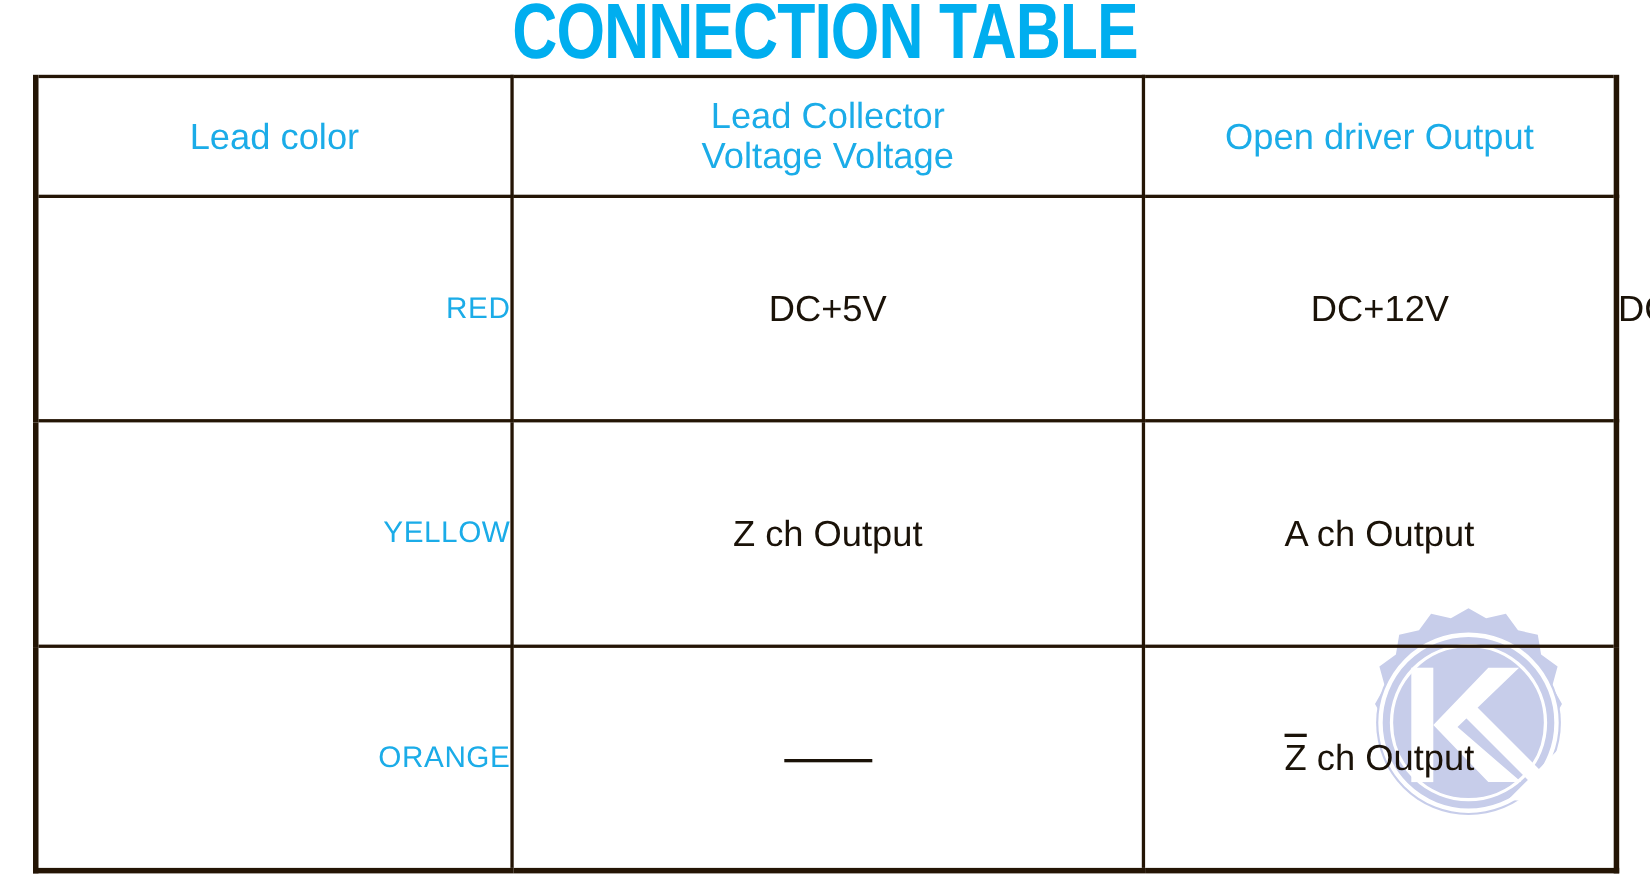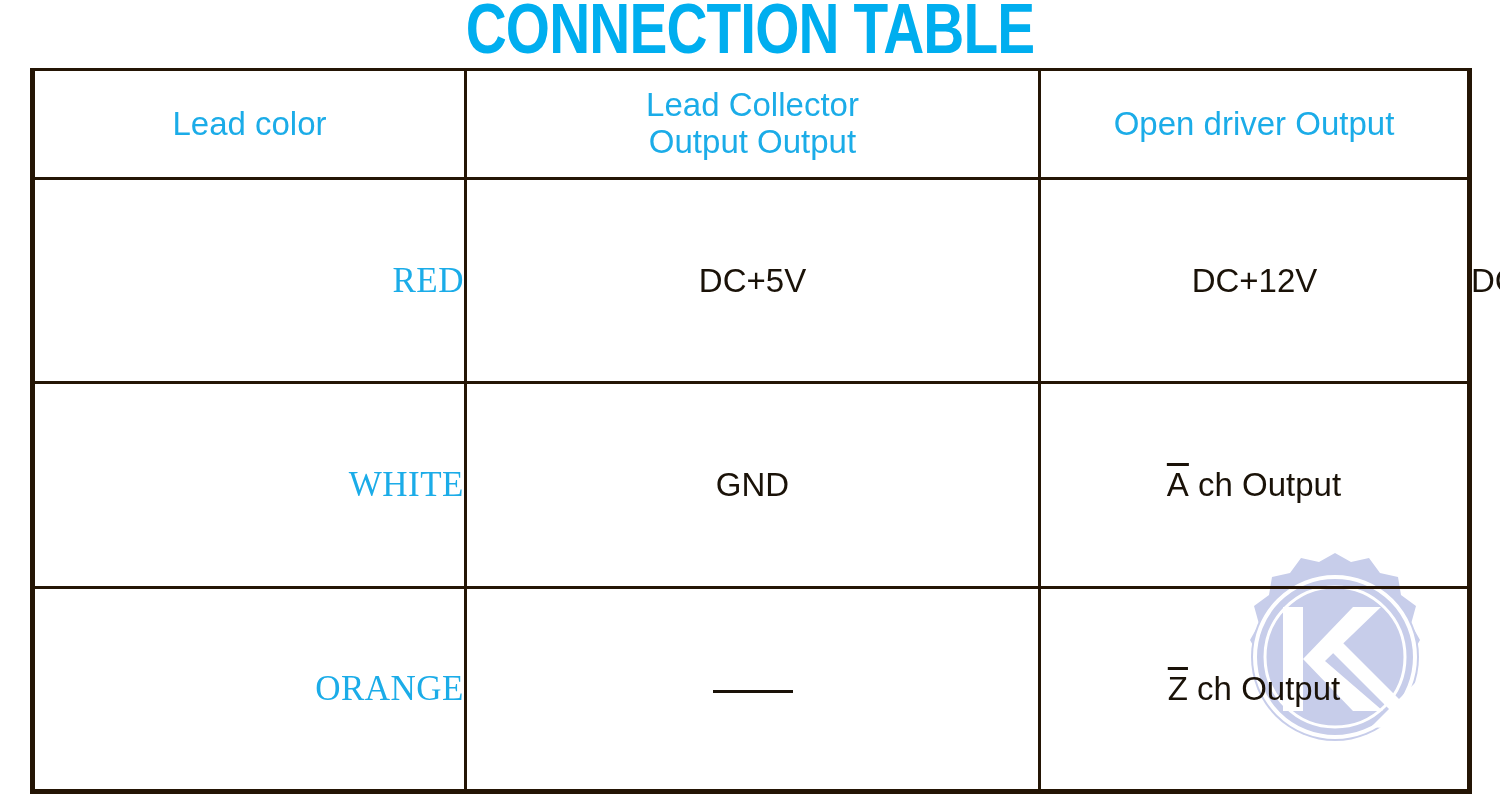--- a/index.html
+++ b/index.html
@@ -87,23 +87,22 @@
   thead th.open-col { line-height: 1.12; }
 
   
   tbody tr { height: 78px; }
   tbody td { font-size: 33px; color: #1a1208; text-align: center; }
 
   td.lead {
     color: #1BACE8;
     text-align: right;
     padding-right: 48px;
-    font-size: 35px;
+    font-size: 27px;
     letter-spacing: 0.5px;
-    font-family: Liberation Serif, serif;
   }
   td.oc, td.ld { font-size: 33px; }
   td.oc-split-left  { width: 285px; }
 
   .ovl {
     text-decoration: overline;
     display: inline-block;
     line-height: 1;
   }
 
@@ -143,36 +142,36 @@
   <colgroup>
     <col class="c-lead">
         <col class="c-open">
         <col class="c-line">
   </colgroup>
   <thead>
     <tr>
       <th>Lead color</th>
       <th class="open-col">
         <div>Lead Collector</div>
-        <div>Output Output</div>
+        <div>Voltage Voltage</div>
       </th>
       <th>Open driver Output</th>
     </tr>
   </thead>
   <tbody id="tbody">
         <tr>
           <td class="lead">RED</td>
           <td class="oc oc-split-left">DC+5V</td>
           <td class="oc">DC+12V</td>
           <td class="ld">DC+5V</td>
         </tr>
         <tr>
-          <td class="lead">WHITE</td>
-          <td class="oc">GND</td>
-          <td class="ld"><span class="ovl">A</span><span> ch Output</span></td>
+          <td class="lead">YELLOW</td>
+          <td class="oc">Z ch Output</td>
+          <td class="ld">A ch Output</td>
         </tr>
         <tr>
           <td class="lead">ORANGE</td>
           <td class="oc"><span class="dash"></span></td>
           <td class="ld"><span class="ovl">Z</span><span> ch Output</span></td>
         </tr>
       </tbody>
 </table>
 </div>
 

